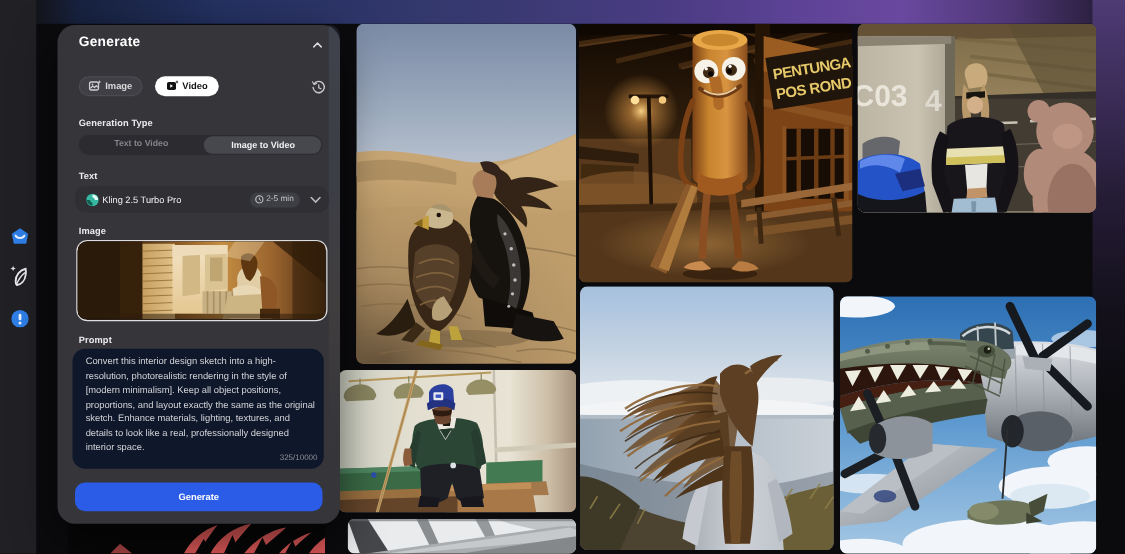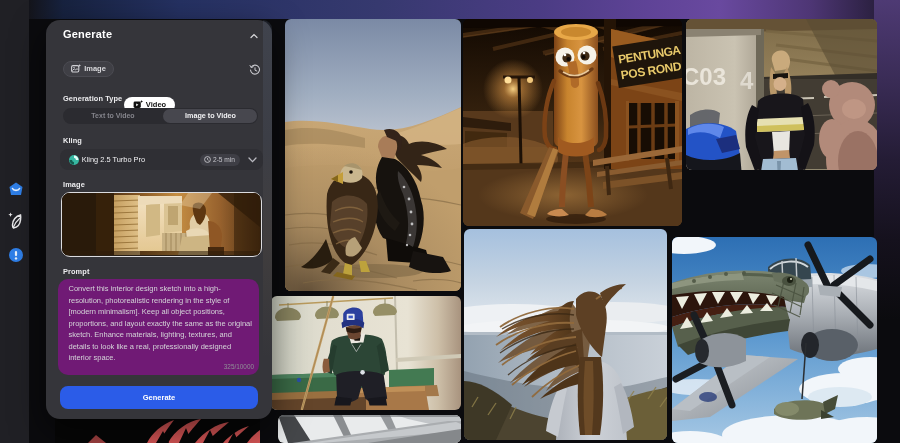--- a/index.html
+++ b/index.html
@@ -21,30 +21,30 @@
   #p-sea    { left:464px; top:229px; width:203px; height:211px; }
   #p-garage { left:686px; top:19px; width:191px; height:151px; }
   #p-croc   { left:672px; top:237px; width:205px; height:206px; }
   #p-red    { left:55px; top:418px; width:205px; height:25px; background:#060606; border-radius:0; }
   #panel { left:46px; top:20px; width:226px; height:399px; border-radius:14px;
     background:#35353a; box-shadow:0 12px 34px rgba(0,0,0,.55); }
   #panel .lbl { position:absolute; left:17px; font-size:7.4px; font-weight:bold; color:#ececee; letter-spacing:.1px; }
   #title { position:absolute; left:17px; top:8px; font-size:11px; font-weight:bold; color:#fff; letter-spacing:.2px; }
   .pill { position:absolute; top:41px; height:15.5px; border-radius:8px; display:flex; align-items:center; justify-content:center; gap:3px; font-size:7.5px; font-weight:bold; }
   #pill-image { left:17px; width:51px; background:#3f3f45; color:#d9d9dc; border:1px solid #4b4b52; }
-  #pill-video { left:78px; width:51px; background:#ffffff; color:#111;margin-top:36px; }
+  #pill-video { left:78px; width:51px; background:#ffffff; color:#111; }
   #seg { position:absolute; left:17px; top:87.5px; width:195px; height:16.5px; border-radius:9px; background:#2b2b30; }
   #seg .on { position:absolute; left:100px; top:1px; width:94px; height:14.5px; border-radius:7.5px; background:#47474e; }
   #seg .t1 { position:absolute; left:0; top:0; width:100px; height:16.5px; line-height:16.5px; text-align:center; font-size:7px; color:#85858c; font-weight:bold; }
   #seg .t2 { position:absolute; left:100px; top:0; width:95px; height:16.5px; line-height:16px; text-align:center; font-size:7.2px; color:#f0f0f2; font-weight:bold; }
   #modelrow { position:absolute; left:13.7px; top:129px; width:203px; height:20.5px; border-radius:8px; background:#2f2f34; }
   #modelname { position:absolute; left:35.8px; top:135px; font-size:7.4px; font-weight:normal; color:#f2f2f4; }
   #minpill { position:absolute; left:153.5px; top:134px; width:40px; height:11.5px; border-radius:6px; background:#3e3e45; display:flex; align-items:center; justify-content:center; gap:2px; font-size:6.6px; color:#c6c6cc; }
   #thumb { position:absolute; left:15px; top:172px; width:201px; height:65px; border-radius:9px; border:1.5px solid #dcdcdf; overflow:hidden; background:#2a2016; }
-  #promptbox { position:absolute; left:11.5px; top:259px; width:201.5px; height:96px; border-radius:10px; background:#701a75; }
+  #promptbox { position:absolute; left:11.5px; top:259px; width:201.5px; height:96px; border-radius:10px; background:#0f172a; }
   #prompttext { position:absolute; left:11px; top:4px; width:188px; font-size:7.5px; line-height:11.5px; color:#d4d4d8; }
   #counter { position:absolute; right:5px; bottom:5px; font-size:6.4px; color:#8f8f96; }
   #genbtn { position:absolute; left:14px; top:366px; width:198px; height:23px; border-radius:8px; background:#2b5ce8; color:#fff; font-size:7.5px; font-weight:bold; text-align:center; line-height:23px; }
   .icn { position:absolute; }
 </style>
 </head>
 <body>
 <div id="stage">
   <div id="band" class="abs"></div>
   <div id="rightglow" class="abs"></div>
@@ -648,21 +648,21 @@
         <path d="M2.2 3.2 A4.5 4.5 0 1 1 1.5 6" stroke="#c9c9ce" stroke-width="1.1" fill="none" stroke-linecap="round"></path>
         <path d="M0.8 1.2 L2.4 3.6 L4.6 2.6" stroke="#c9c9ce" stroke-width="1" fill="none" stroke-linejoin="round"></path>
         <path d="M6 3.8 L6 6.2 L7.8 7" stroke="#c9c9ce" stroke-width="1" fill="none" stroke-linecap="round"></path>
       </svg>
     <div class="lbl" style="top:73.5px;text-align:right;">Generation Type</div>
     <div id="seg">
         <div class="on"></div>
         <div class="t1">Text to Video</div>
         <div class="t2">Image to Video</div>
       </div>
-    <div class="lbl" style="top:115.5px;">Kling</div>
+    <div class="lbl" style="top:115.5px;">Text</div>
     <div id="modelrow"></div>
     <svg class="icn" style="left:22.5px;top:134.5px;" width="10" height="10" viewBox="0 0 10 10">
         <circle cx="5" cy="5" r="5" fill="#37b8a2"></circle>
         <path d="M5 0.5 A4.5 4.5 0 0 1 9.5 5 L7 5 A2.5 2.5 0 0 0 5 2.8 Z" fill="#e8fdf8"></path>
         <path d="M5 9.5 A4.5 4.5 0 0 1 0.5 5 L3 5 A2.5 2.5 0 0 0 5 7.2 Z" fill="#115e50"></path>
       </svg>
     <div id="modelname">Kling 2.5 Turbo Pro</div>
     <div id="minpill">
         <svg width="7" height="7" viewBox="0 0 7 7">
           <circle cx="3.5" cy="3.5" r="2.9" fill="none" stroke="#c6c6cc" stroke-width="0.9"></circle>

